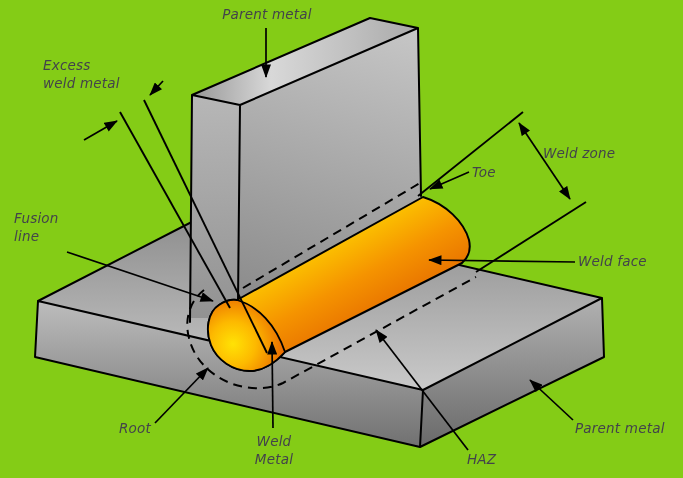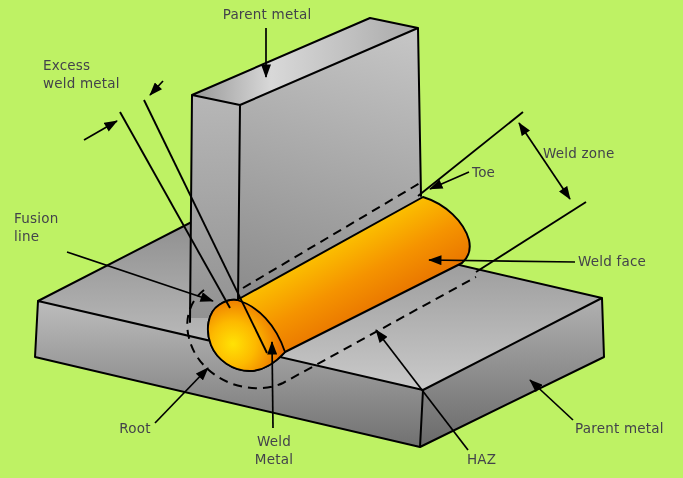--- a/index.html
+++ b/index.html
@@ -1,17 +1,17 @@
 <!DOCTYPE html>
 <html><head>
 <meta charset="utf-8">
 <style>
   html,body{margin:0;padding:0;background:#ffffff;}
-  .stage{width:683px;height:478px;position:relative;background:#bef264;overflow:hidden;
-         font-family:"DejaVu Sans","Liberation Sans",sans-serif;}
+  .stage{width:683px;height:478px;position:relative;background:#84cc16;overflow:hidden;
+         font-family:"DejaVu Sans","Liberation Sans",sans-serif;font-style:italic;}
   svg{display:block;}
   .lbl{font-family:"DejaVu Sans","Liberation Sans",sans-serif;
        font-size:13.5px;fill:#43434b;letter-spacing:0.2px;}
   .edge{stroke:#000;stroke-width:2;fill:none;stroke-linecap:round;stroke-linejoin:round;}
   .leader{stroke:#000;stroke-width:1.7;fill:none;}
   .tick{stroke:#000;stroke-width:1.9;fill:none;}
   .dash{stroke:#000;stroke-width:2;fill:none;stroke-dasharray:9 6;}
 </style>
 </head>
 <body>

